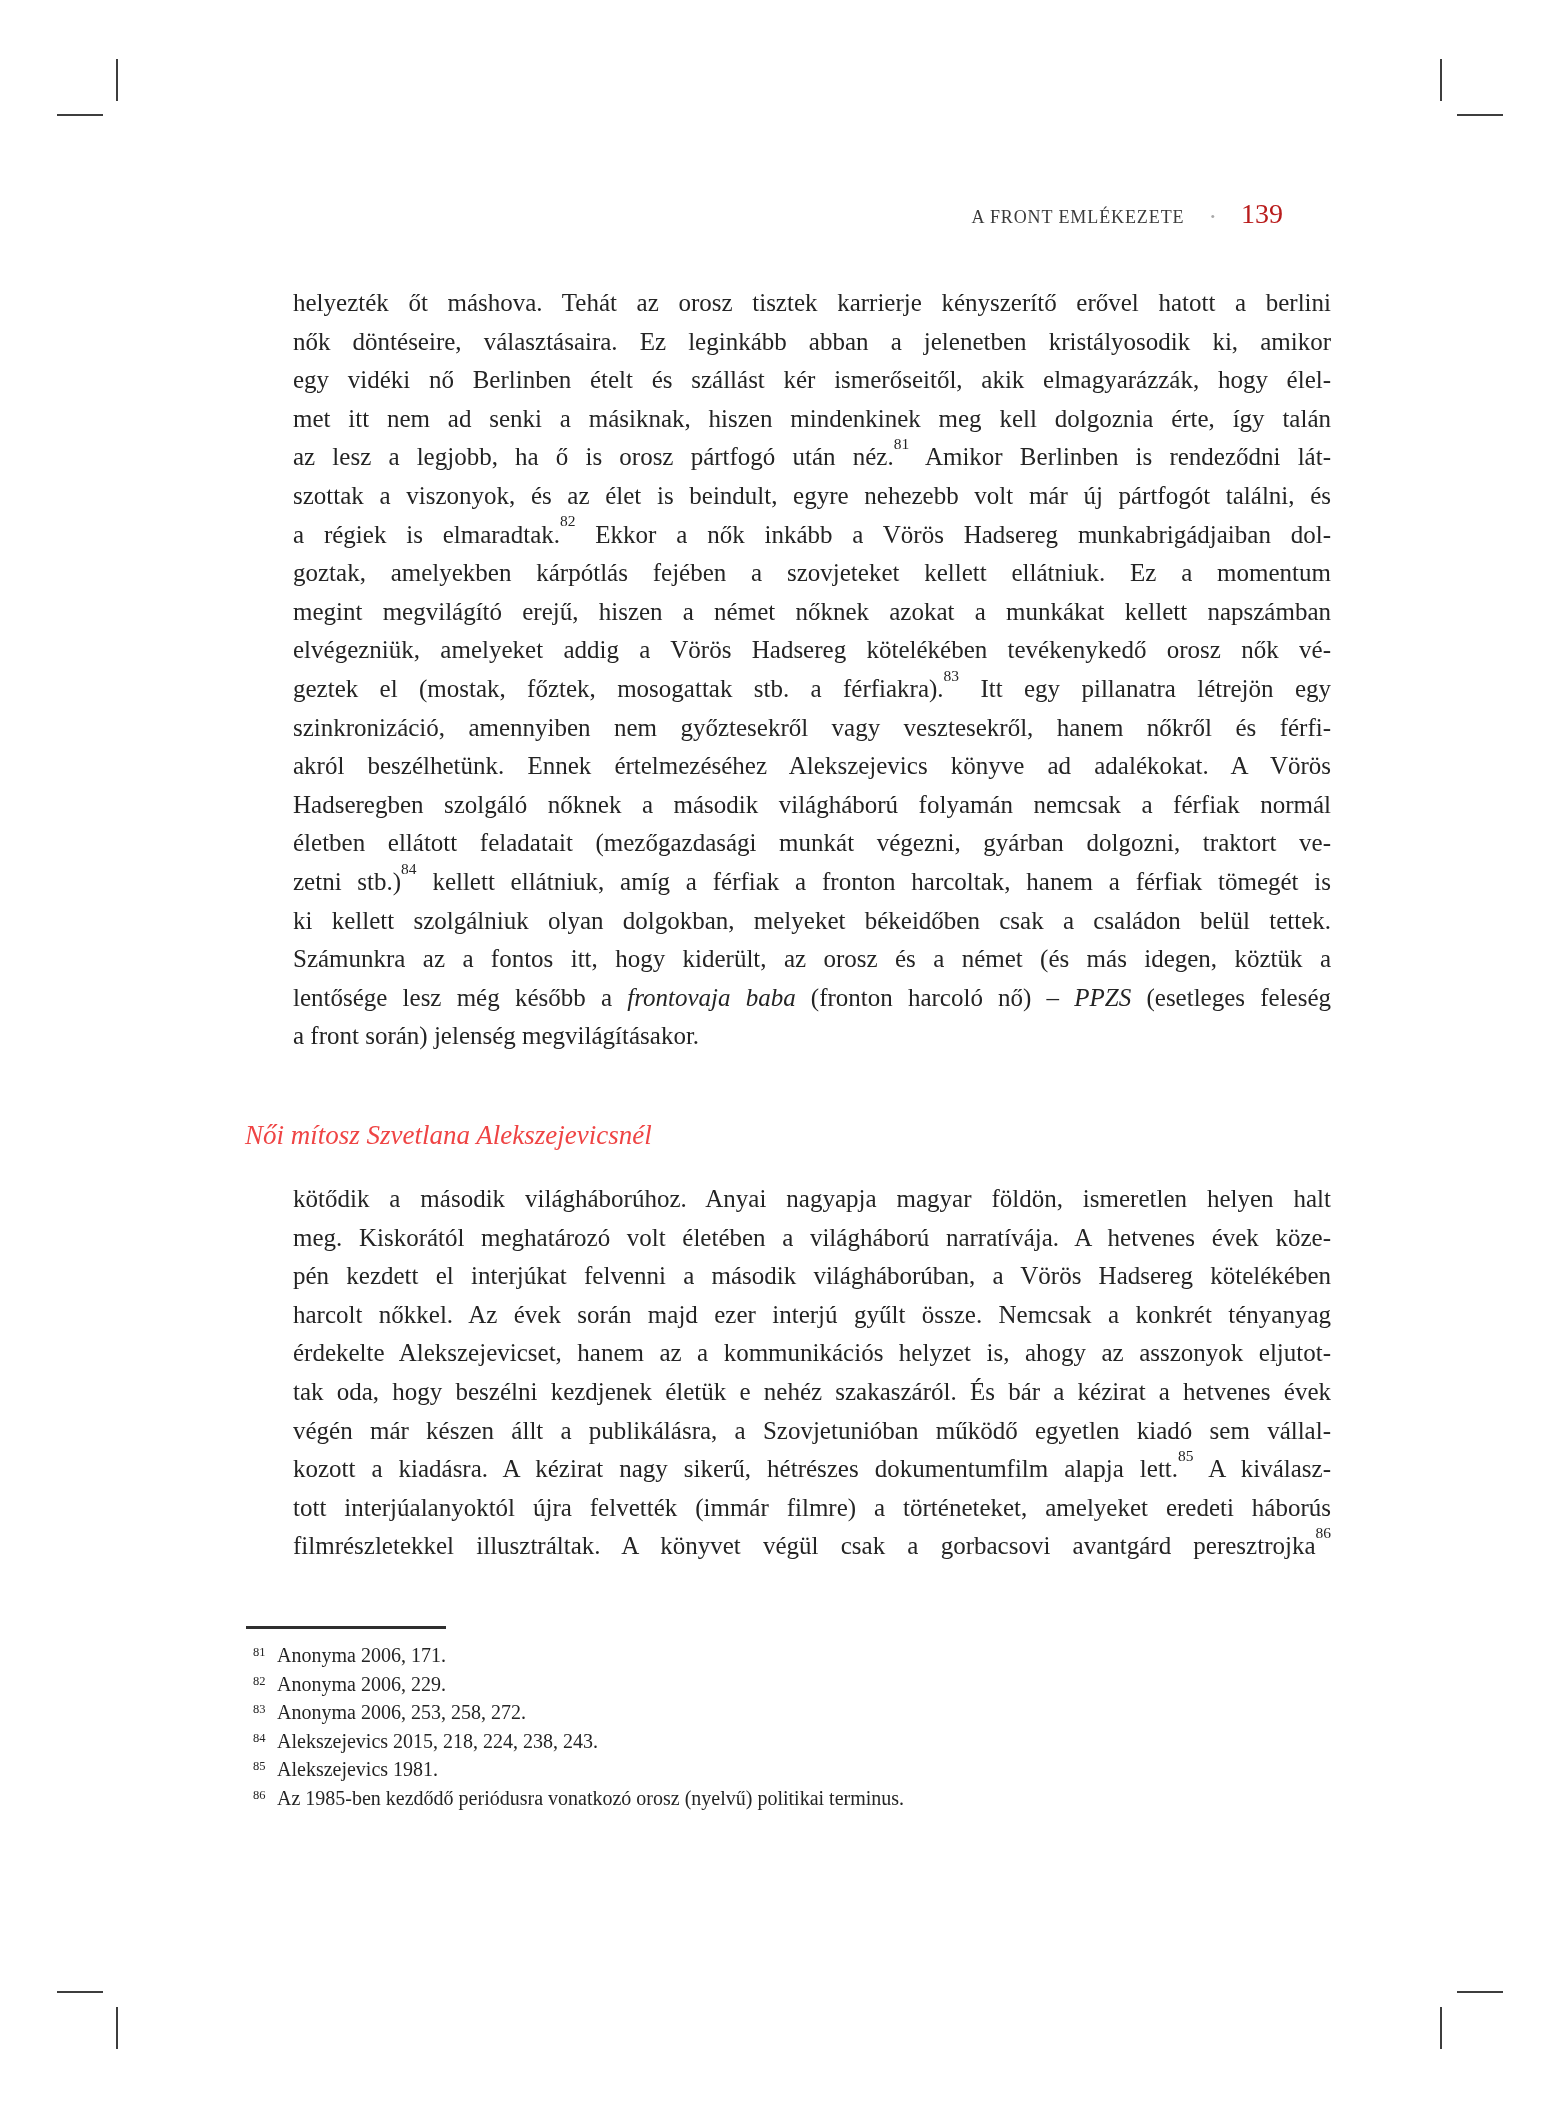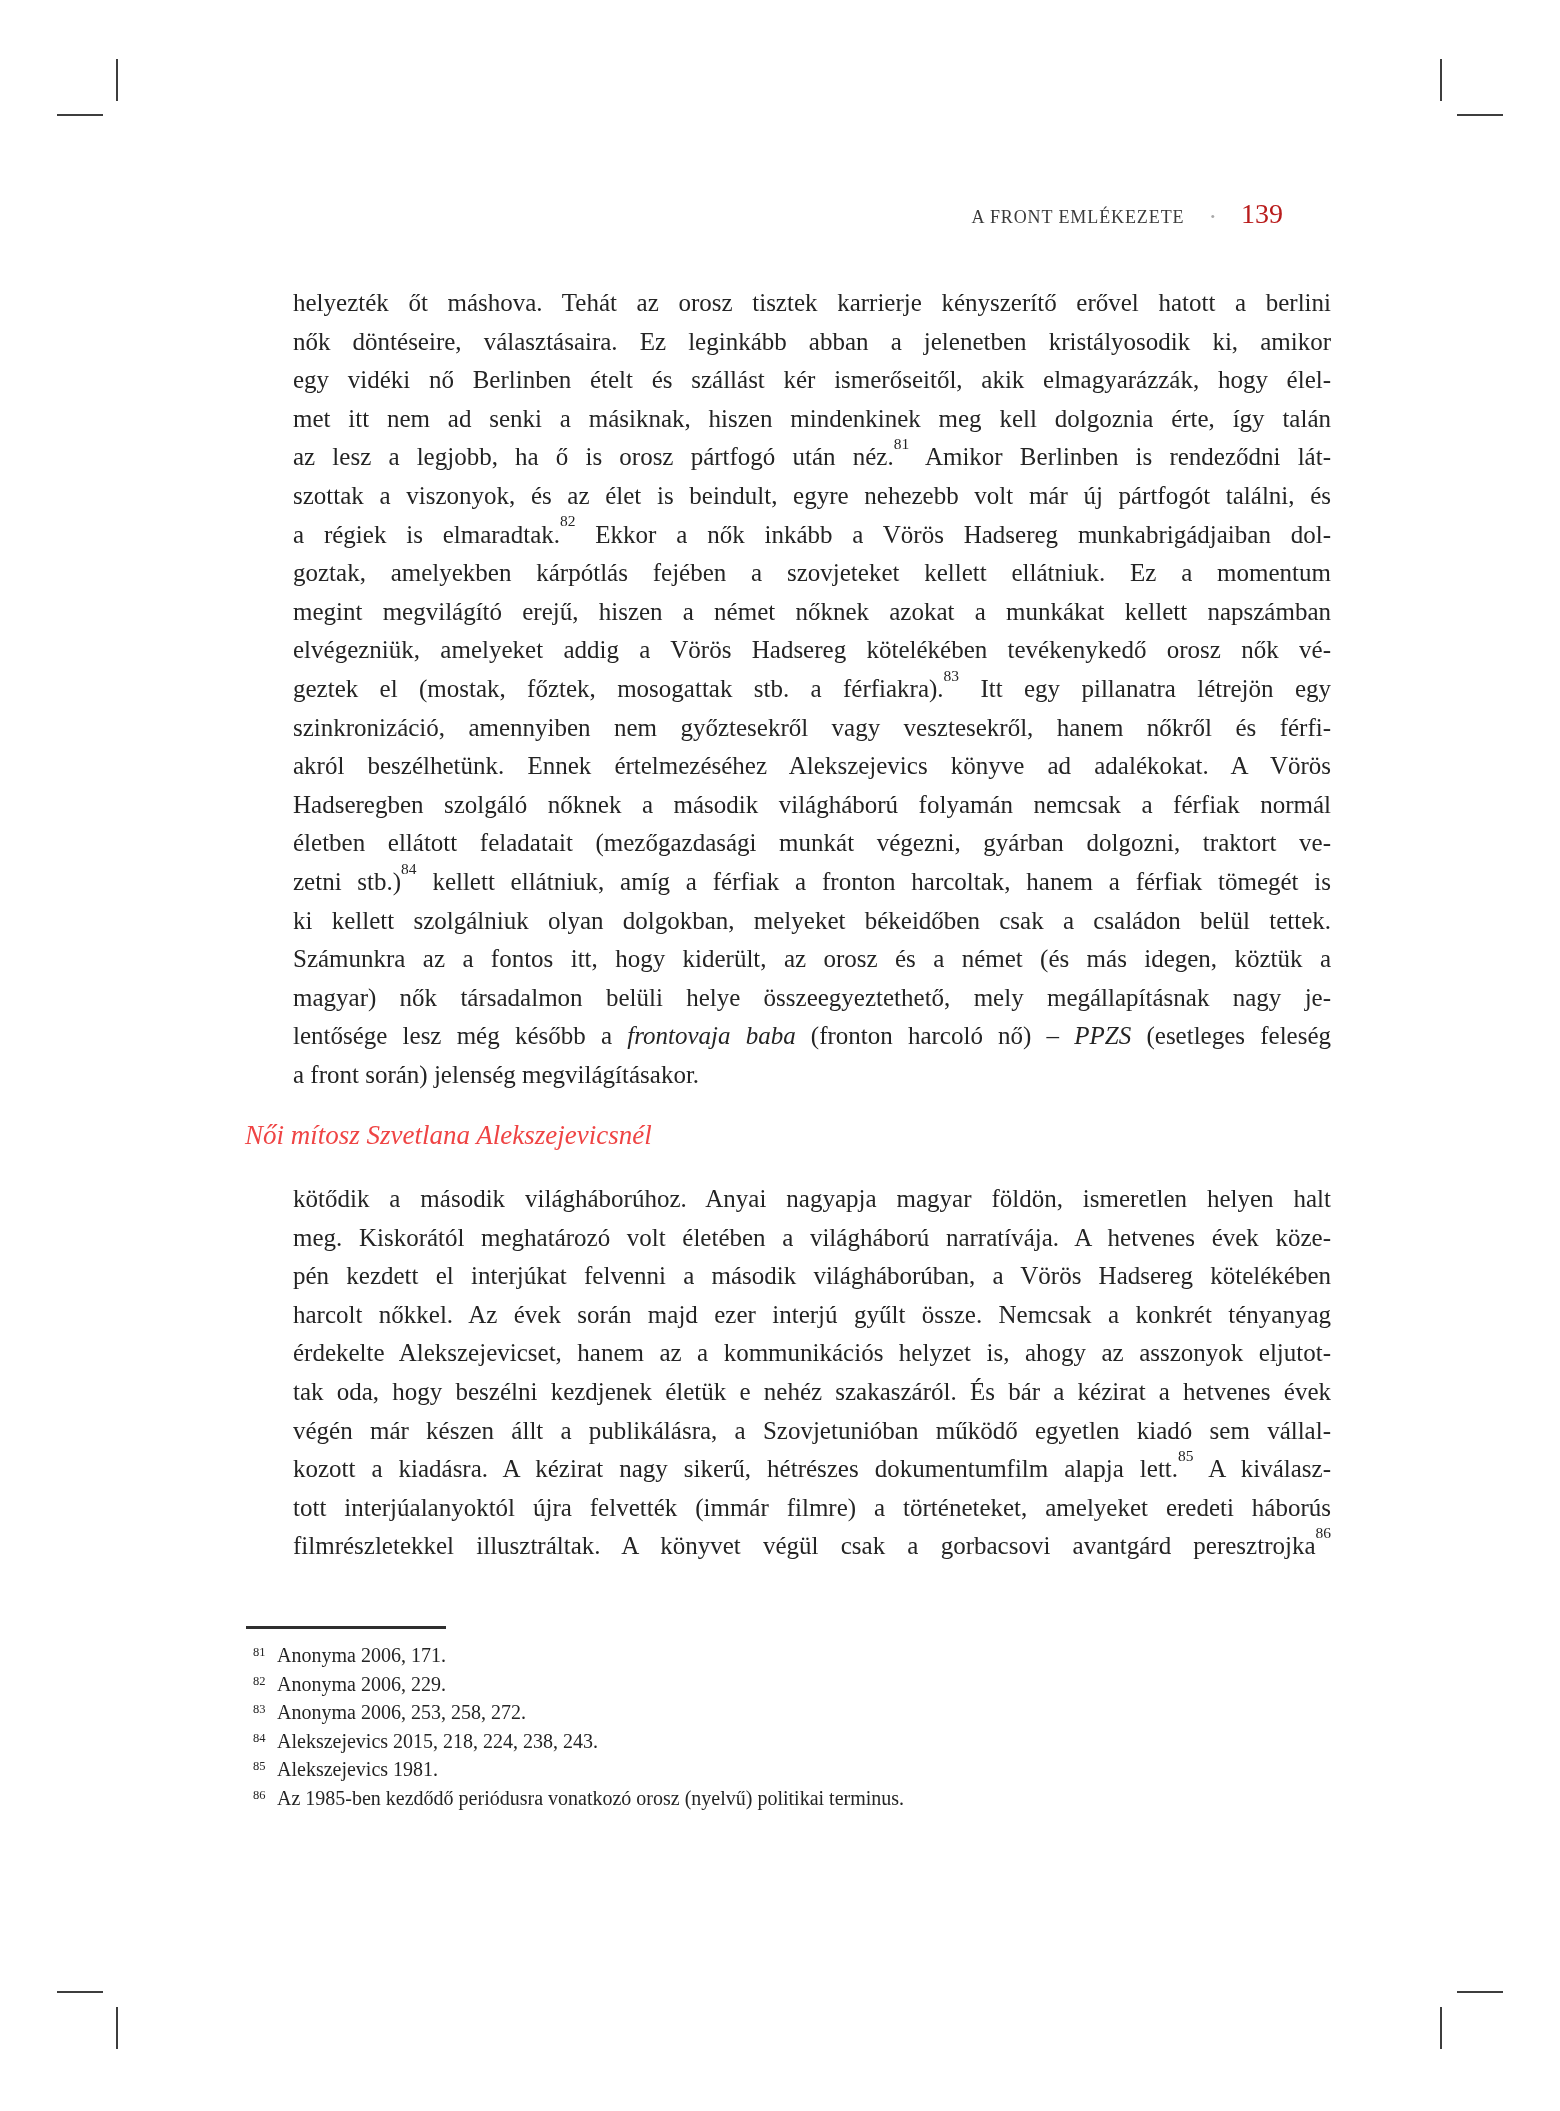--- a/index.html
+++ b/index.html
@@ -107,21 +107,20 @@
       <div class="line"><span>megint megvilágító erejű, hiszen a német nőknek azokat a munkákat kellett napszámban</span></div>
       <div class="line"><span>elvégezniük, amelyeket addig a Vörös Hadsereg kötelékében tevékenykedő orosz nők vé-</span></div>
       <div class="line"><span>geztek el (mostak, főztek, mosogattak stb. a férfiakra).</span><sup class="ref">83</sup><span> Itt egy pillanatra létrejön egy</span></div>
       <div class="line"><span>szinkronizáció, amennyiben nem győztesekről vagy vesztesekről, hanem nőkről és férfi-</span></div>
       <div class="line"><span>akról beszélhetünk. Ennek értelmezéséhez Alekszejevics könyve ad adalékokat. A Vörös</span></div>
       <div class="line"><span>Hadseregben szolgáló nőknek a második világháború folyamán nemcsak a férfiak normál</span></div>
       <div class="line"><span>életben ellátott feladatait (mezőgazdasági munkát végezni, gyárban dolgozni, traktort ve-</span></div>
       <div class="line"><span>zetni stb.)</span><sup class="ref">84</sup><span> kellett ellátniuk, amíg a férfiak a fronton harcoltak, hanem a férfiak tömegét is</span></div>
       <div class="line"><span>ki kellett szolgálniuk olyan dolgokban, melyeket békeidőben csak a családon belül tettek.</span></div>
       <div class="line"><span>Számunkra az a fontos itt, hogy kiderült, az orosz és a német (és más idegen, köztük a</span></div>
-      <div class="line"><span>magyar) nők társadalmon belüli helye összeegyeztethető, mely megállapításnak nagy je-</span></div>
       <div class="line"><span>lentősége lesz még később a </span><em class="it">frontovaja baba</em><span> (fronton harcoló nő) – </span><em class="it">PPZS</em><span> (esetleges feleség</span></div>
       <div class="line lastline"><span>a front során) jelenség megvilágításakor.</span></div>
     </section>
 
   <h2 class="section-heading">Női mítosz Szvetlana Alekszejevicsnél</h2>
 
   <section class="para" id="para2">
       <div class="line"><span>kötődik a második világháborúhoz. Anyai nagyapja magyar földön, ismeretlen helyen halt</span></div>
       <div class="line"><span>meg. Kiskorától meghatározó volt életében a világháború narratívája. A hetvenes évek köze-</span></div>
       <div class="line"><span>pén kezdett el interjúkat felvenni a második világháborúban, a Vörös Hadsereg kötelékében</span></div>

